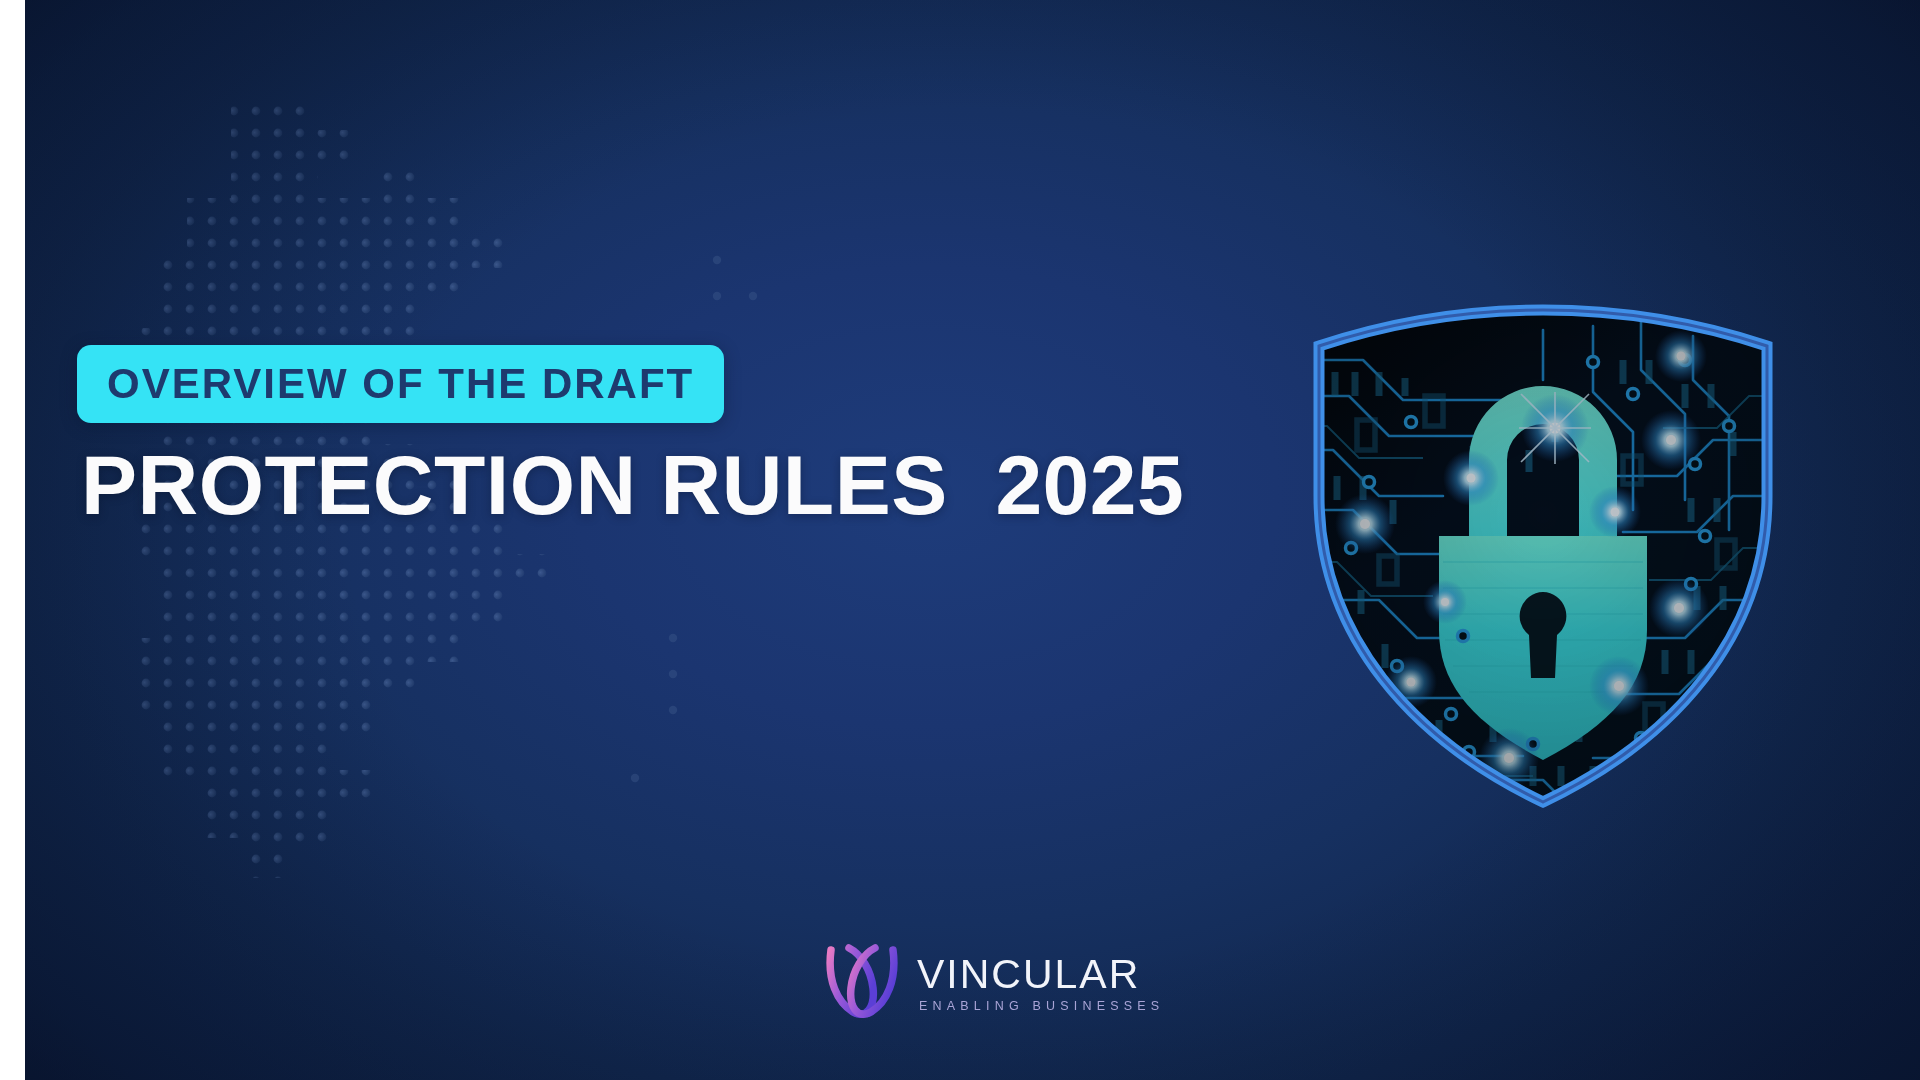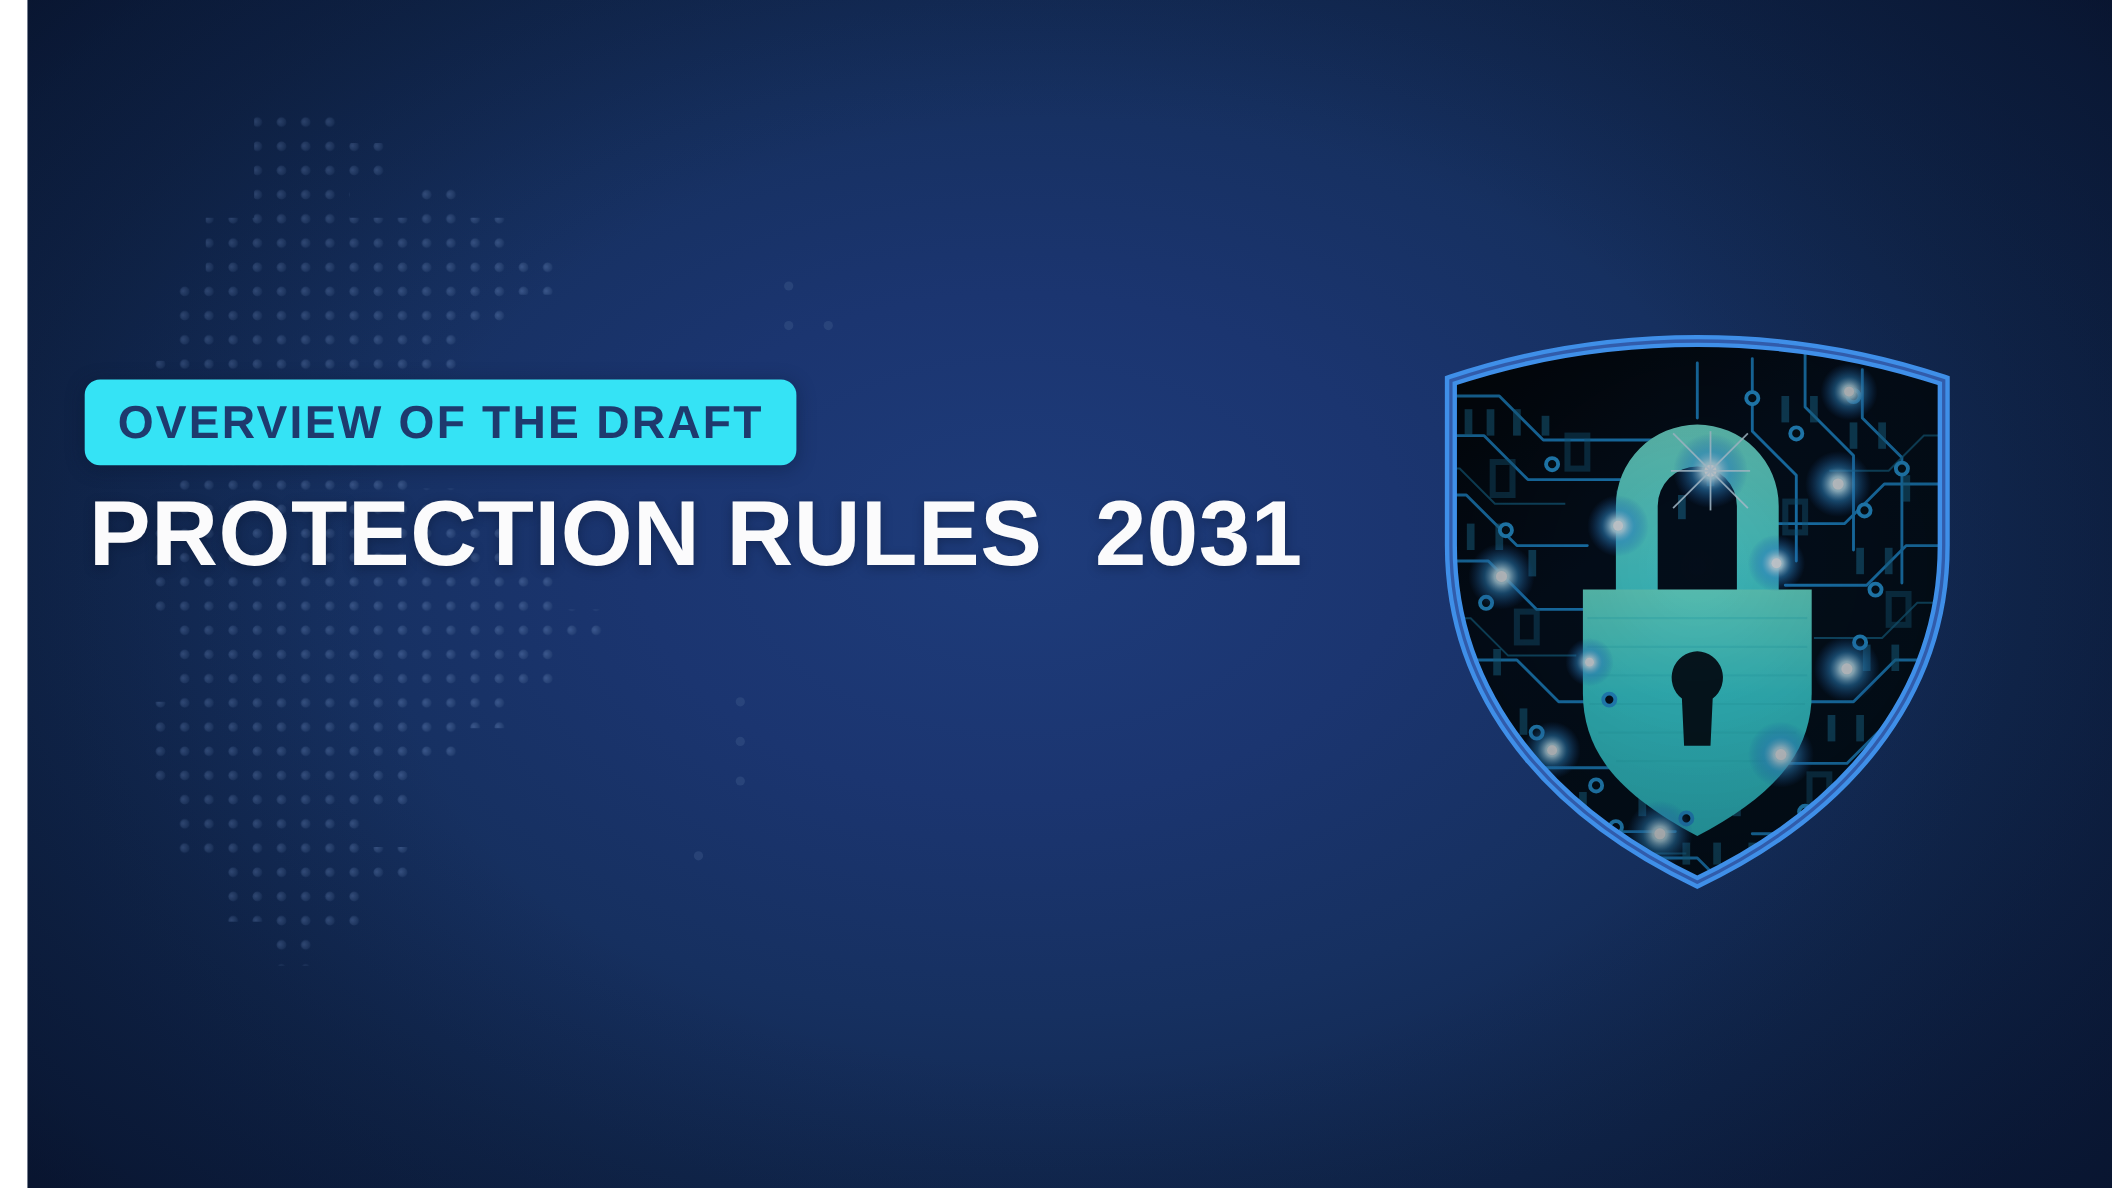--- a/index.html
+++ b/index.html
@@ -156,21 +156,21 @@
     </svg>
   </div>
 
   <div class="vignette"></div>
 
   <div class="badge">
     <span class="badge-text">OVERVIEW OF THE DRAFT</span>
   </div>
 
   <div class="headline">
-    <div class="headline-line">PROTECTION RULES  2031</div>
+    <div class="headline-line">PROTECTION RULES  2025</div>
   </div>
 
   <div class="shield-wrap">
     <svg viewBox="0 0 500 512" xmlns="http://www.w3.org/2000/svg" aria-hidden="true">
       <defs>
 
         <path id="shieldPath" d="M250,10
                  C170,10 92,24 26,46
                  L26,196
                  C26,336 120,440 250,502
@@ -372,14 +372,37 @@
         </g>
 
         <rect x="0" y="0" width="500" height="512" fill="url(#innerVig)" opacity="0.45" style="mix-blend-mode:multiply"></rect>
       </g>
 
       <use href="#shieldPath" fill="none" stroke="#3F8FE8" stroke-width="11"></use>
       <use href="#shieldPath" fill="none" stroke="#2E4F9B" stroke-width="3" opacity="0.8"></use>
     </svg>
   </div>
 
+  <div class="logo">
+    <span class="logo-mark">
+      <svg viewBox="0 0 78 86" xmlns="http://www.w3.org/2000/svg" aria-hidden="true">
+        <defs>
+          <linearGradient id="vGrad" x1="0" y1="0" x2="1" y2="0.55">
+            <stop offset="0%" stop-color="#E87BC4"></stop>
+            <stop offset="46%" stop-color="#9B5AD8"></stop>
+            <stop offset="100%" stop-color="#5B3FD6"></stop>
+          </linearGradient>
+        </defs>
+        <g fill="none" stroke="url(#vGrad)" stroke-width="7.5" stroke-linecap="round" stroke-linejoin="round">
+
+          <path d="M8,10 C4,40 14,62 30,72 C44,80 52,66 50,48 C48,30 38,14 26,8"></path>
+
+          <path d="M70,10 C74,40 64,62 48,72 C34,80 26,66 28,48 C30,30 40,14 52,8"></path>
+        </g>
+      </svg>
+    </span>
+    <span class="logo-type">
+      <span class="logo-word">VINCULAR</span>
+      <span class="logo-tag">ENABLING BUSINESSES</span>
+    </span>
+  </div>
 
 </div>
 
 </body></html>

